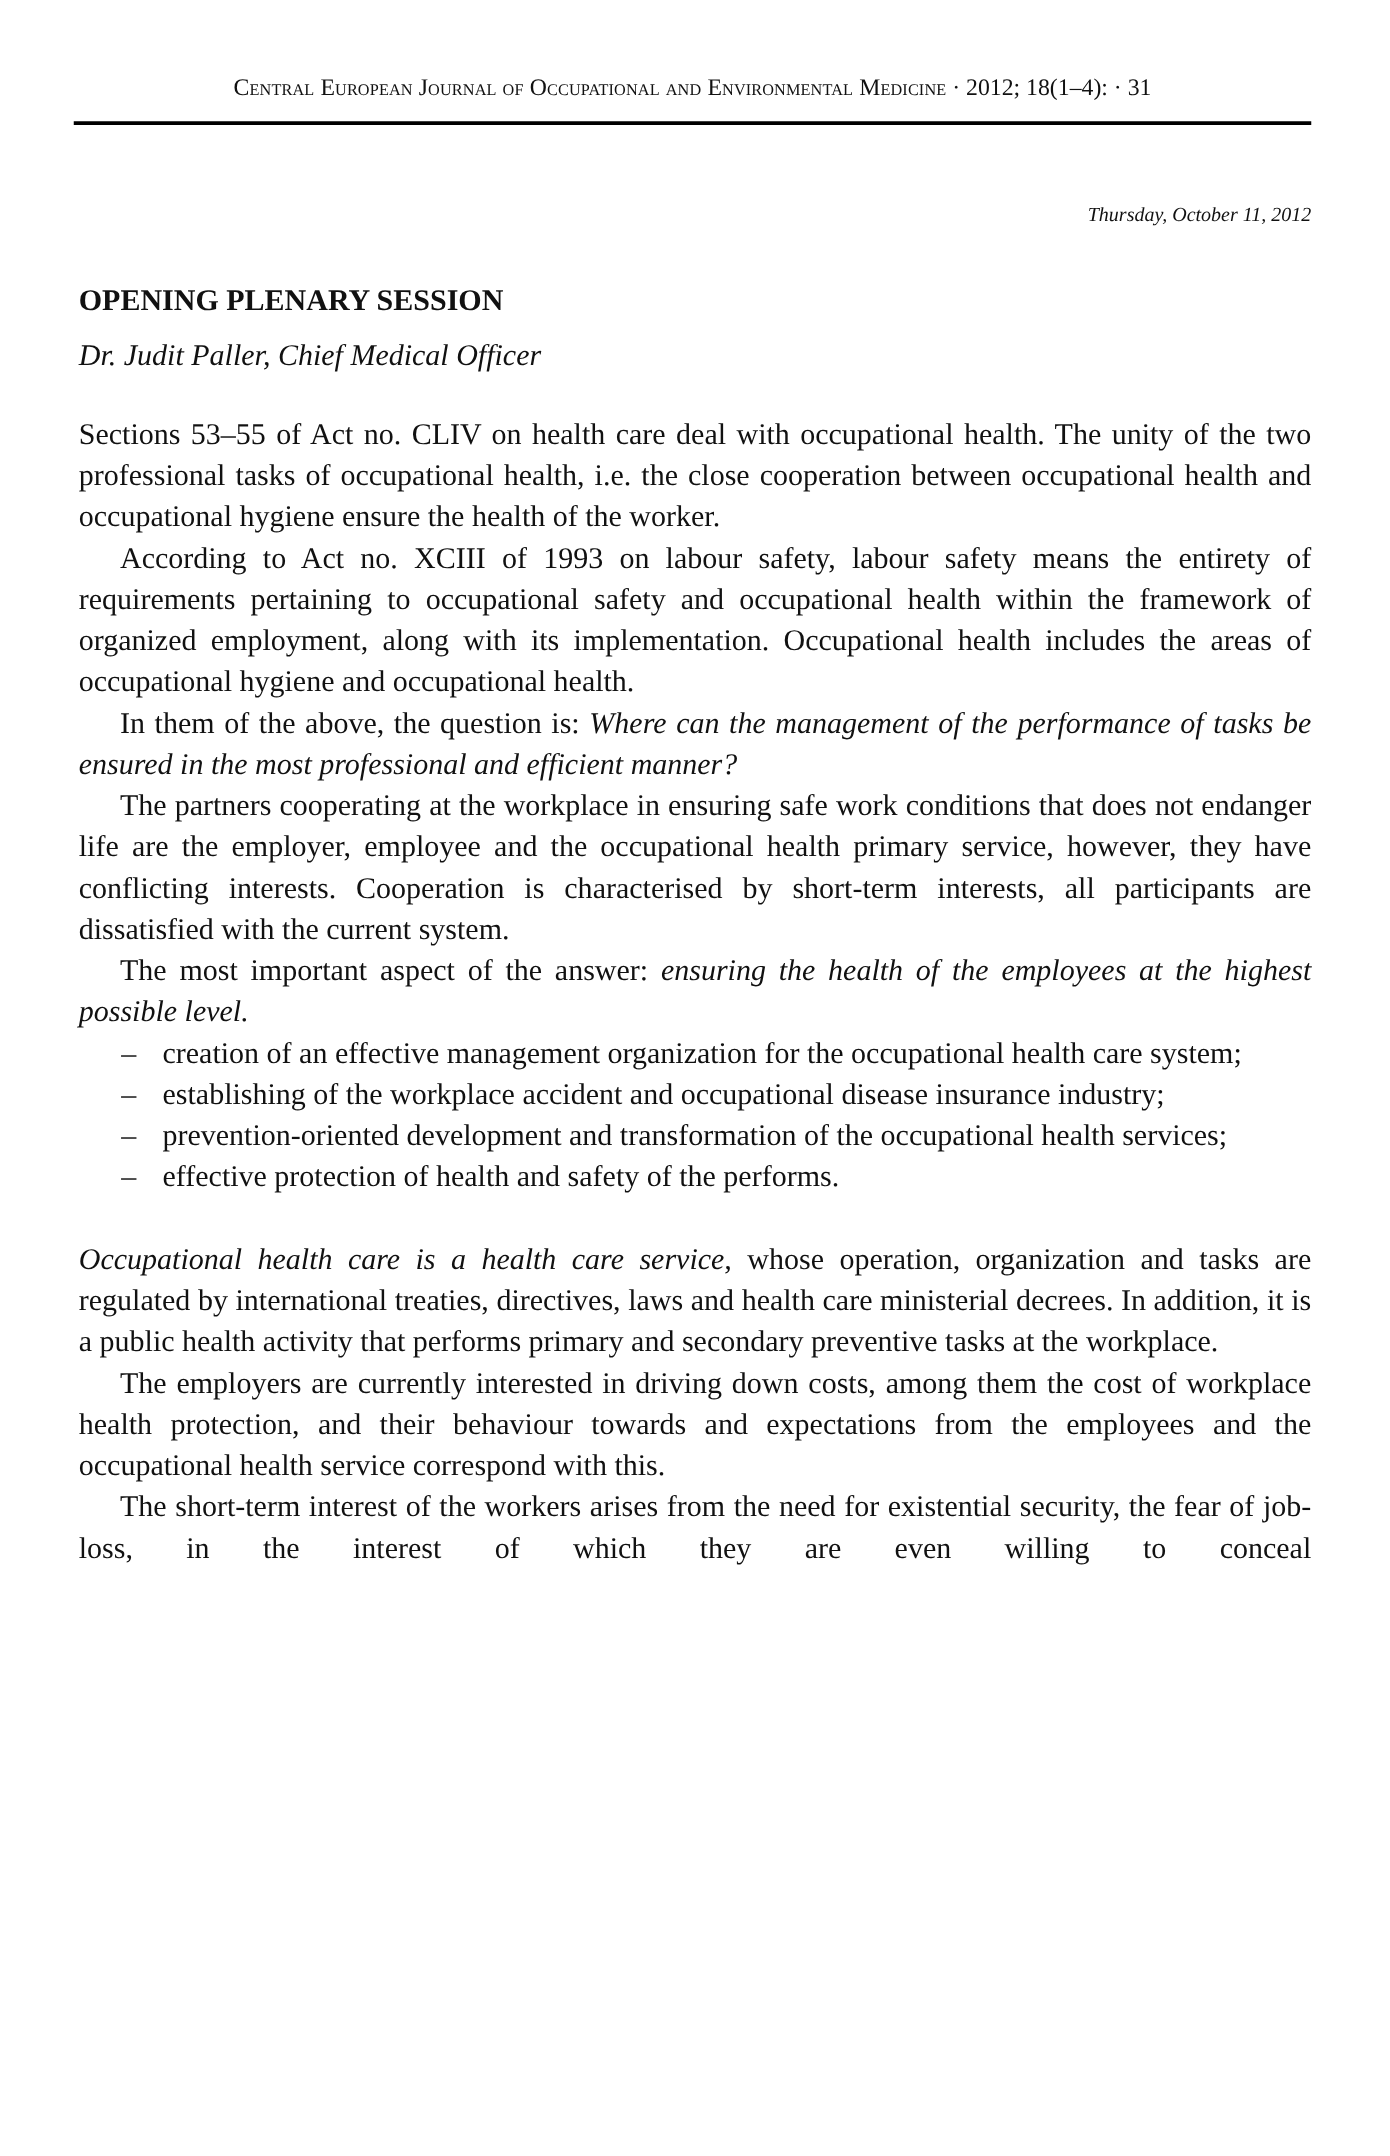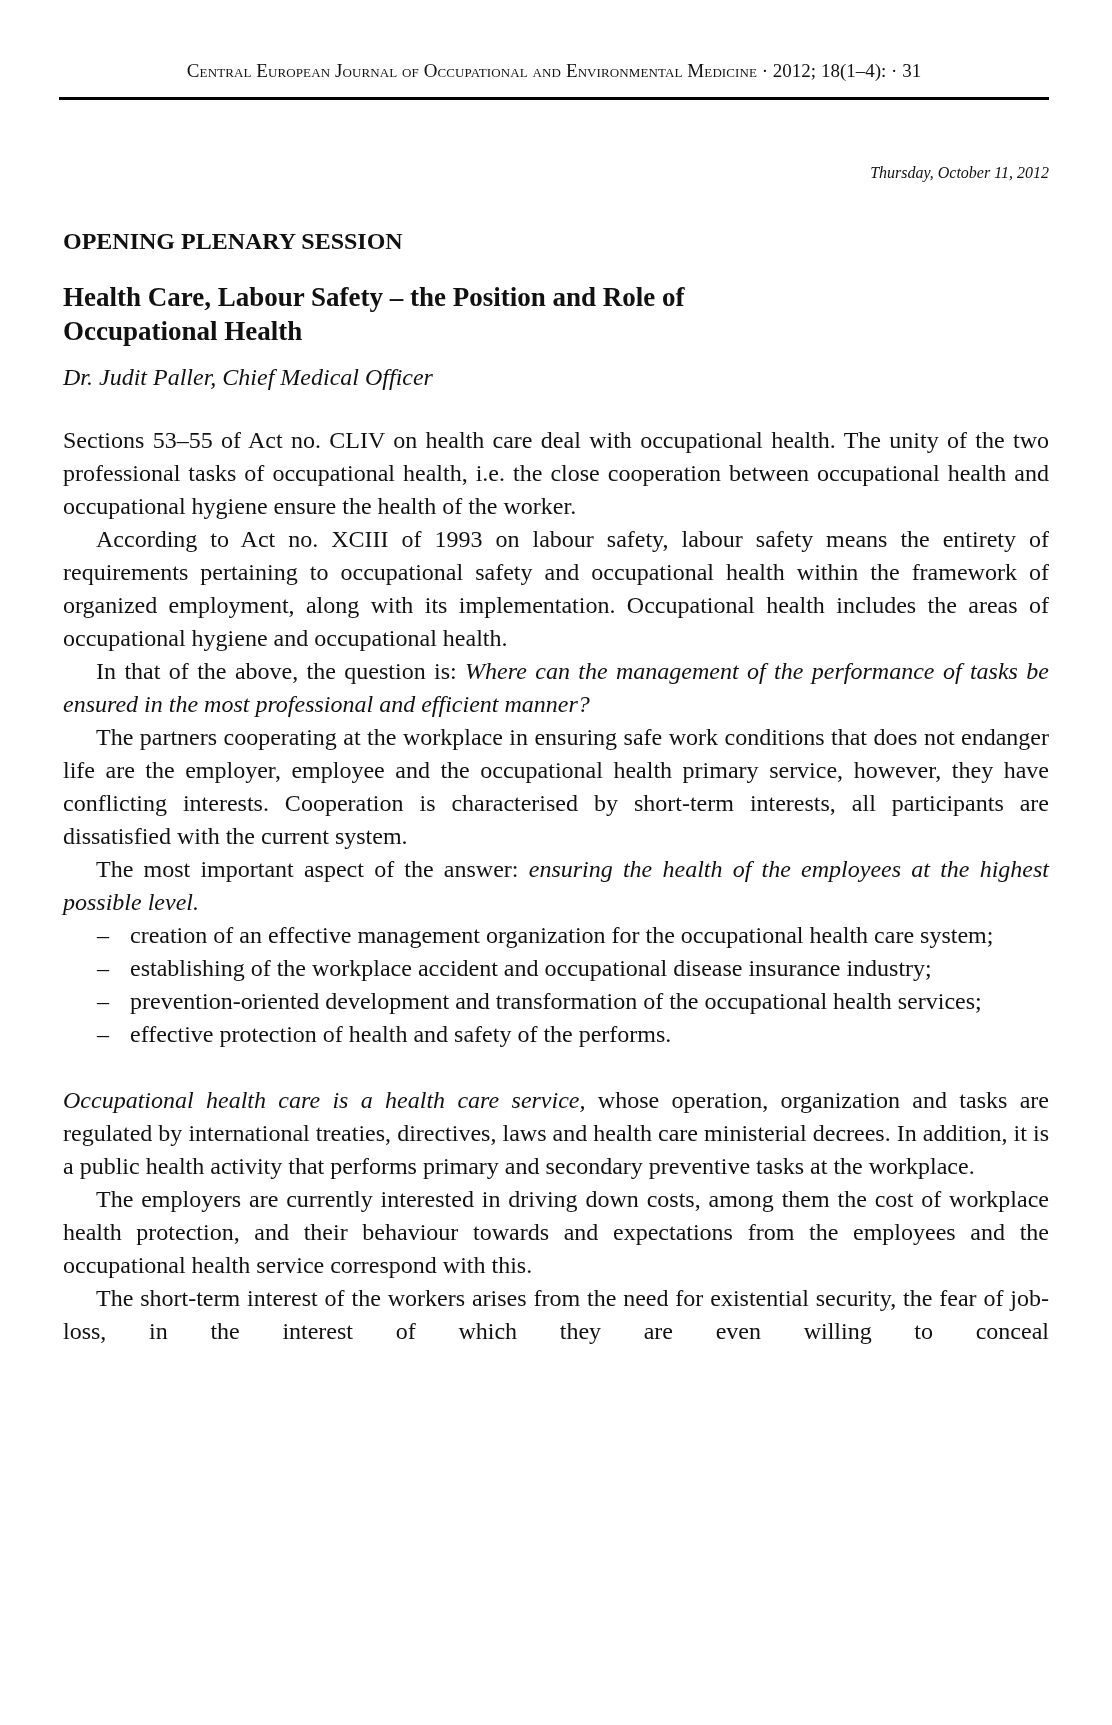--- a/index.html
+++ b/index.html
@@ -36,27 +36,26 @@
 
 <div class="running-head">
   <span class="sc">Central European Journal of Occupational and Environmental Medicine</span><span> · </span><span>2012; 18(1–4):</span><span> · </span><span>31</span>
 </div>
 <div class="rule"></div>
 
 <div class="date">Thursday, October 11, 2012</div>
 
 <div class="content">
   <h2 class="session">OPENING PLENARY SESSION</h2>
-  <h1 class="title">Health Care, Labour Safety – the Position and Role of Occupational Health</h1>
   <p class="author">Dr. Judit Paller, Chief Medical Officer</p>
 
   <div class="body">
     <p class="noind">Sections 53–55 of Act no. CLIV on health care deal with occupational health. The unity of the two professional tasks of occupational health, i.e. the close cooperation between occupational health and occupational hygiene ensure the health of the worker.</p>
     <p class="ind">According to Act no. XCIII of 1993 on labour safety, labour safety means the entirety of requirements pertaining to occupational safety and occupational health within the framework of organized employment, along with its implementation. Occupational health includes the areas of occupational hygiene and occupational health.</p>
-    <p class="ind"><span>In that of the above, the question is: </span><em>Where can the management of the performance of tasks be ensured in the most professional and efficient manner?</em></p>
+    <p class="ind"><span>In them of the above, the question is: </span><em>Where can the management of the performance of tasks be ensured in the most professional and efficient manner?</em></p>
     <p class="ind">The partners cooperating at the workplace in ensuring safe work conditions that does not endanger life are the employer, employee and the occupational health primary service, however, they have conflicting interests. Cooperation is characterised by short-term interests, all participants are dissatisfied with the current system.</p>
     <p class="ind"><span>The most important aspect of the answer: </span><em>ensuring the health of the employees at the highest possible level.</em></p>
     <ul class="dash">
       <li><span class="dash-mark">–</span><span>creation of an effective management organization for the occupational health care system;</span></li>
       <li><span class="dash-mark">–</span><span>establishing of the workplace accident and occupational disease insurance industry;</span></li>
       <li><span class="dash-mark">–</span><span>prevention-oriented development and transformation of the occupational health services;</span></li>
       <li><span class="dash-mark">–</span><span>effective protection of health and safety of the performs.</span></li>
     </ul>
     <div class="gap"></div>
     <p class="noind"><em>Occupational health care is a health care service,</em><span> whose operation, organization and tasks are regulated by international treaties, directives, laws and health care ministerial decrees. In addition, it is a public health activity that performs primary and secondary preventive tasks at the workplace.</span></p>

